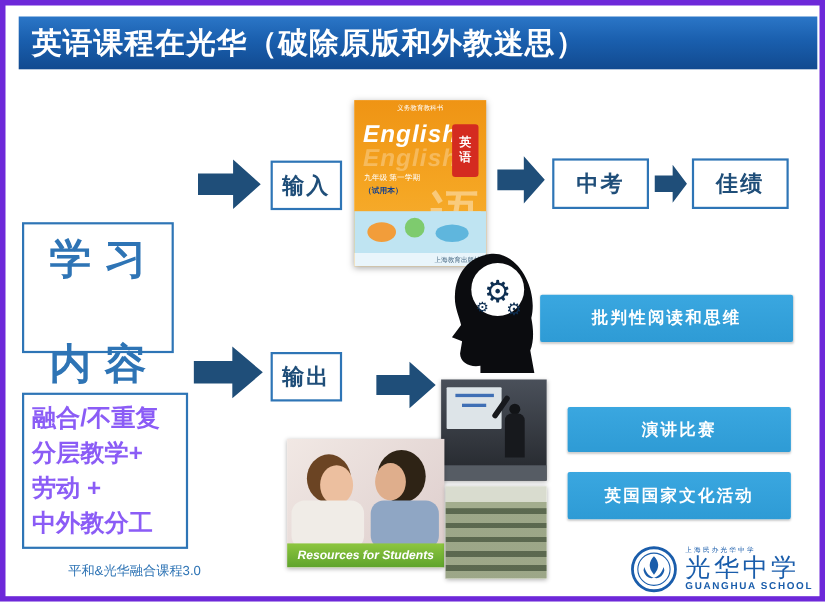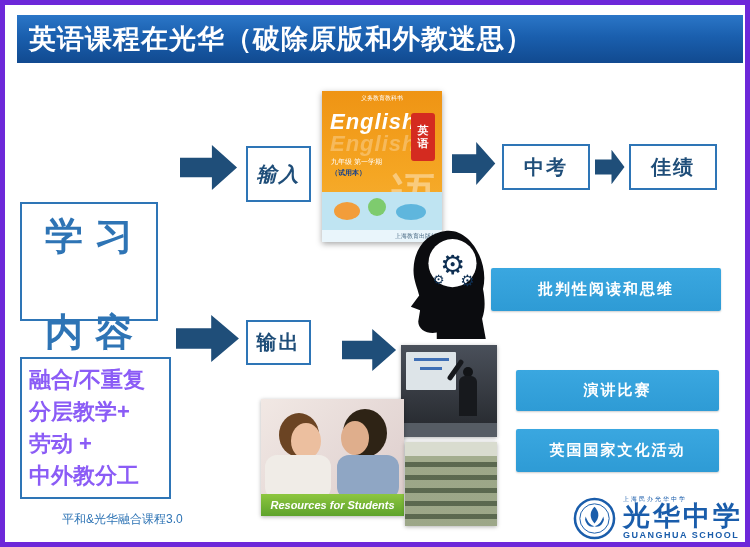--- a/index.html
+++ b/index.html
@@ -20,21 +20,21 @@
   .a4{left:171px;top:309px;width:64px;height:49px;}
   .a5{left:337px;top:323px;width:55px;height:44px;}
 
   
   .obox{position:absolute;background:#fff;border:2.5px solid var(--box-border-blue,#2e75b6);
     color:var(--box-text-blue,#1f4e79);font-weight:700;font-size:20px;
     display:flex;align-items:center;justify-content:center;box-sizing:border-box;letter-spacing:2px;}
   .fbox{position:absolute;background:linear-gradient(180deg,#3aa7e0,var(--filled-blue,#2e9bd5));
     color:#fff;font-weight:700;font-size:15px;display:flex;align-items:center;justify-content:center;
     box-sizing:border-box;border-radius:2px;letter-spacing:2px;box-shadow:0 1px 2px rgba(0,0,0,.2);}
-  .b-input{left:241px;top:141px;width:65px;height:56px;font-style:italic;}
+  .b-input{left:241px;top:141px;width:65px;height:45px;}
   .b-exam{left:497px;top:139px;width:88px;height:46px;}
   .b-results{left:624px;top:139px;width:88px;height:46px;}
   .b-output{left:241px;top:315px;width:65px;height:45px;}
   .b-critical{left:486px;top:263px;width:230px;height:43px;}
   .b-speech{left:511px;top:365px;width:203px;height:41px;}
   .b-culture{left:511px;top:424px;width:203px;height:43px;}
 
   
   .learning{position:absolute;left:15px;top:197px;width:138px;height:119px;border:2px solid var(--box-border-blue,#2e75b6);
     box-sizing:border-box;display:flex;flex-direction:column;align-items:center;justify-content:center;
@@ -94,21 +94,21 @@
   .ph-uniform{left:400px;top:437px;width:92px;height:84px;background:linear-gradient(180deg,#d9dccf 0px,#d9dccf 14px,#a3ad8e 14px);}
   .un-rows{position:absolute;left:0;right:0;top:20px;bottom:0;
     background:repeating-linear-gradient(180deg,rgba(32,48,28,.55) 0 5px,rgba(32,48,28,.05) 5px 13px);}
 
   
   .footer{position:absolute;left:57px;top:506px;font-size:12px;color:#2e74b5;}
   .logo{position:absolute;left:568px;top:491px;display:flex;align-items:center;gap:7px;}
   .emblem{width:43px;height:43px;}
   .logo-text{display:flex;flex-direction:column;line-height:1.05;}
   .logo-small{font-size:6px;color:var(--logo-blue,#1a5dab);letter-spacing:2px;}
-  .logo-cn{font-size:27px;font-weight:700;color:var(--logo-blue,#1a5dab);letter-spacing:3px;}
+  .logo-cn{font-size:23px;font-weight:400;color:var(--logo-blue,#1a5dab);letter-spacing:3px;}
   .logo-en{font-size:9px;font-weight:700;color:var(--logo-blue,#1a5dab);letter-spacing:1.5px;}
 </style>
 </head>
 <body>
 
 <div class="slide">
 
   <div class="banner">英语课程在光华（破除原版和外教迷思）</div>
 
   <svg class="arrow a1" viewBox="0 0 60 48" preserveAspectRatio="none">

